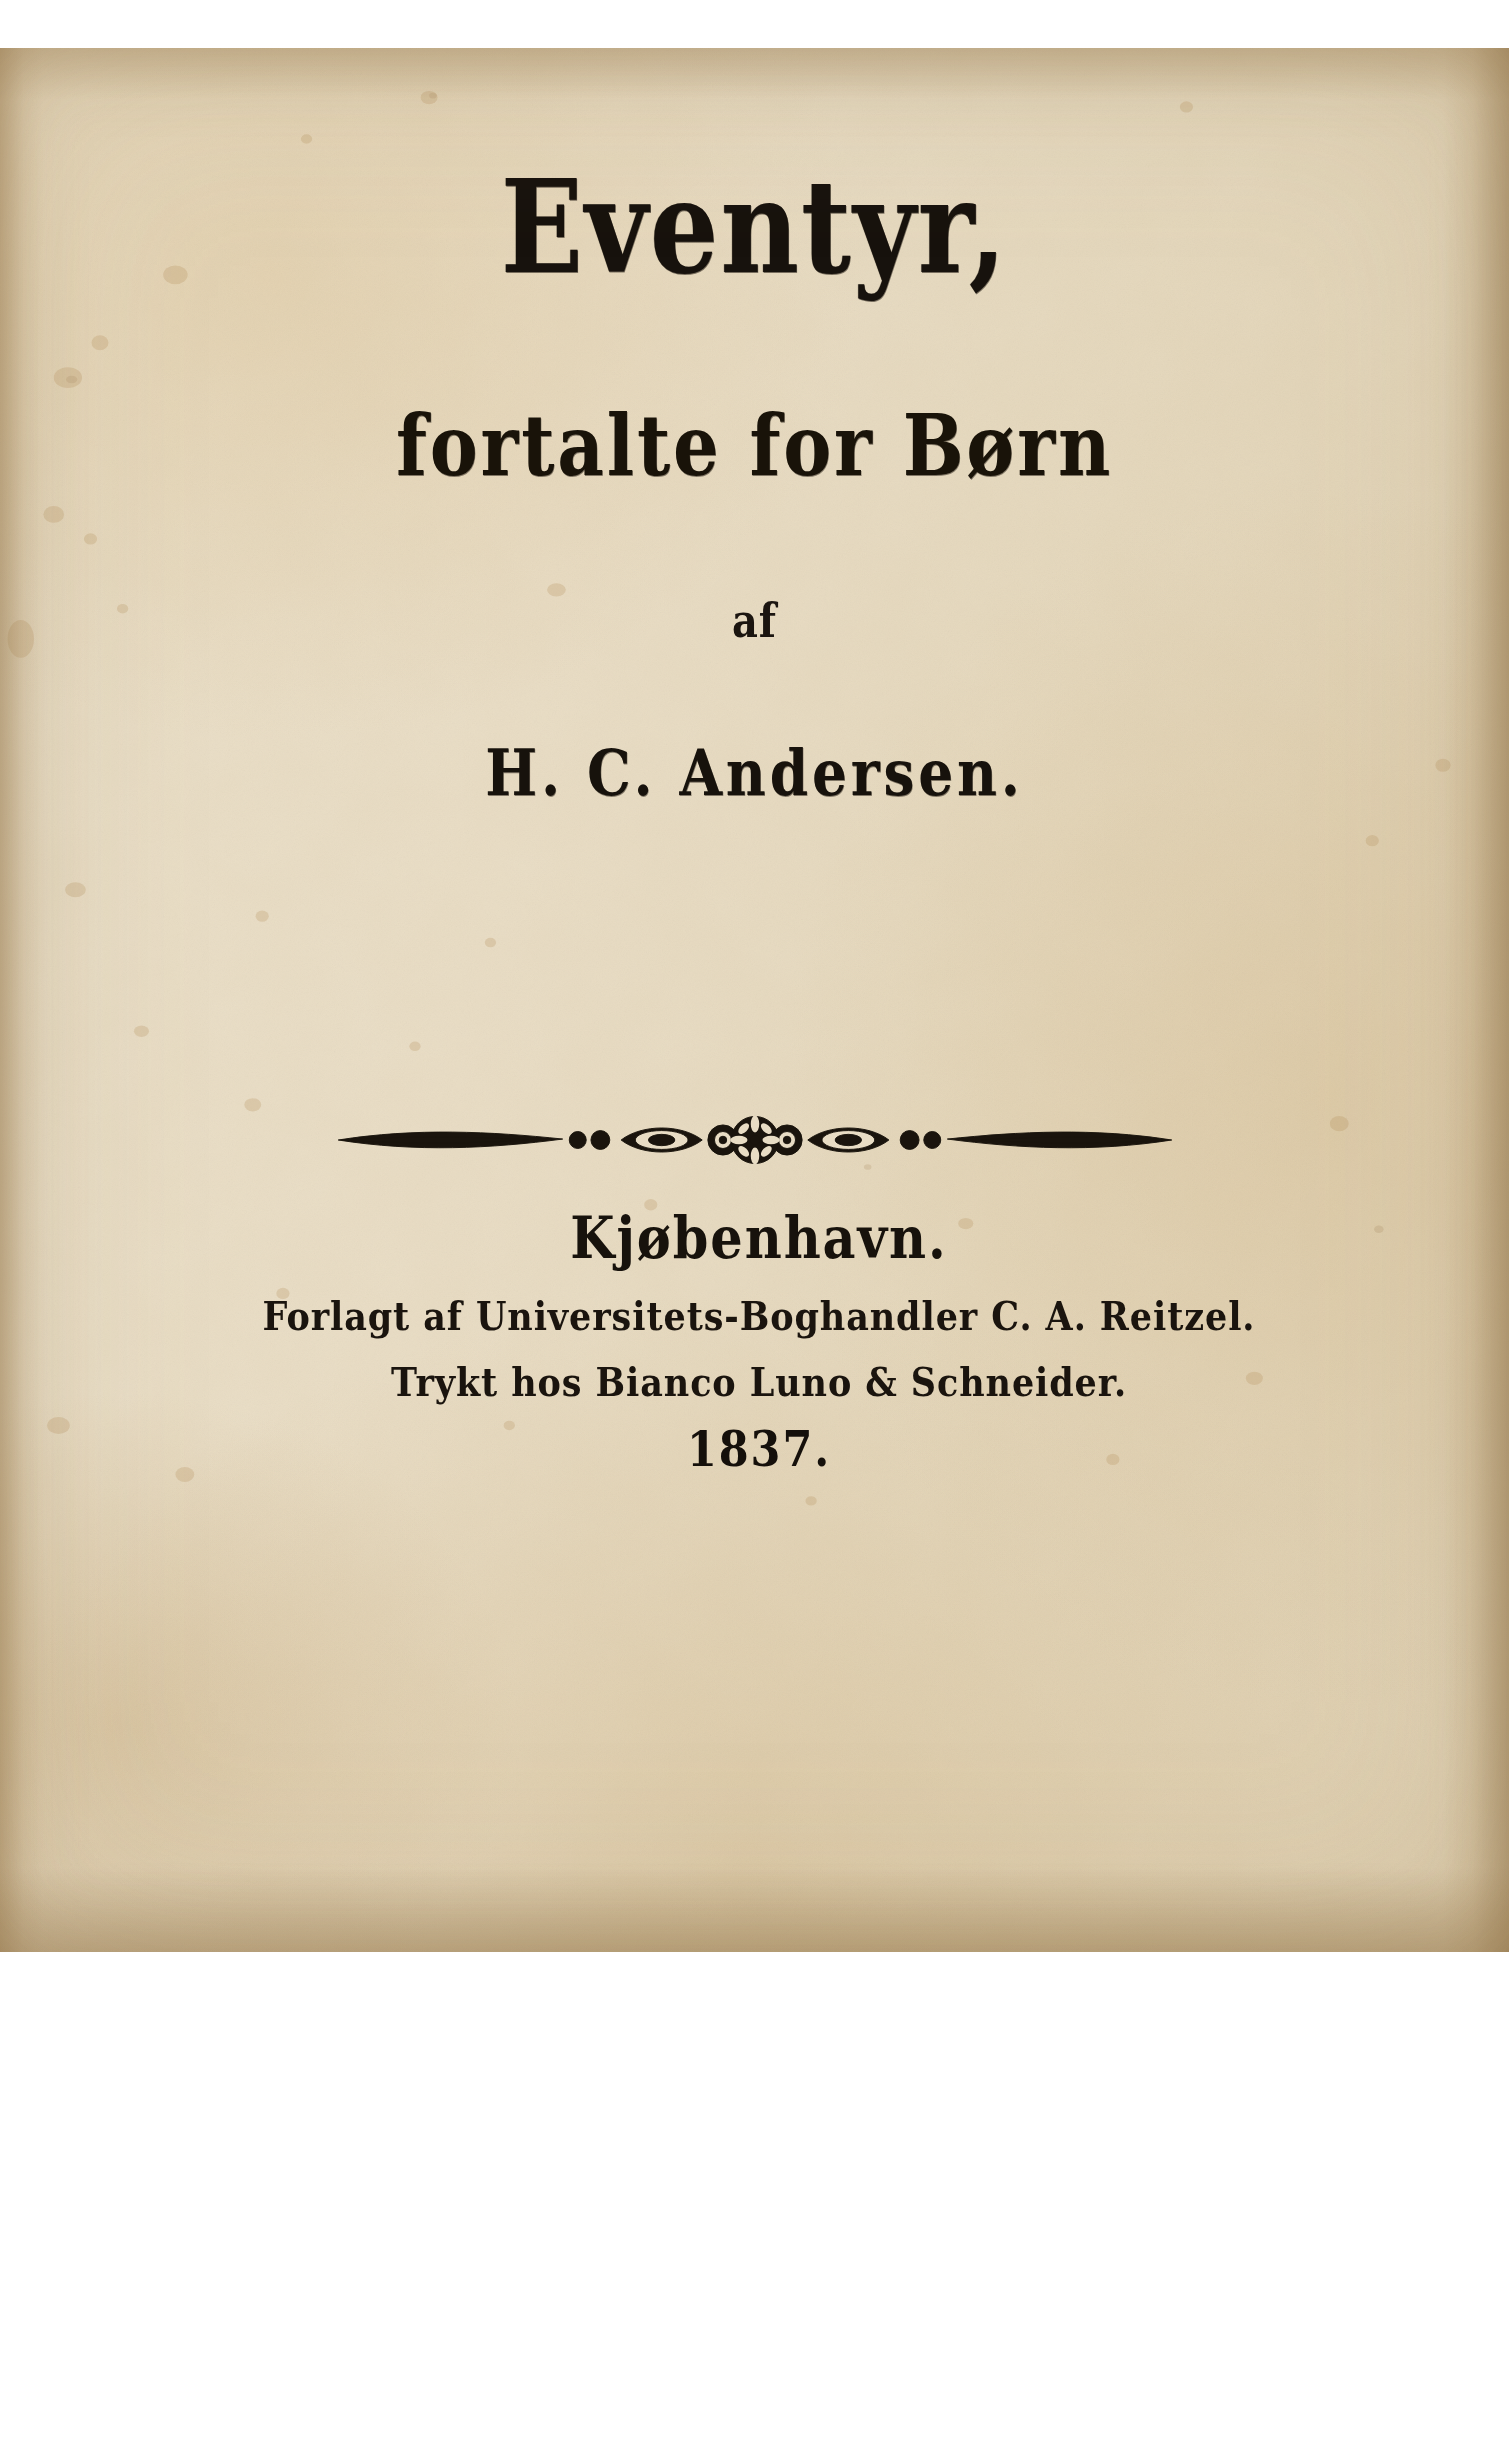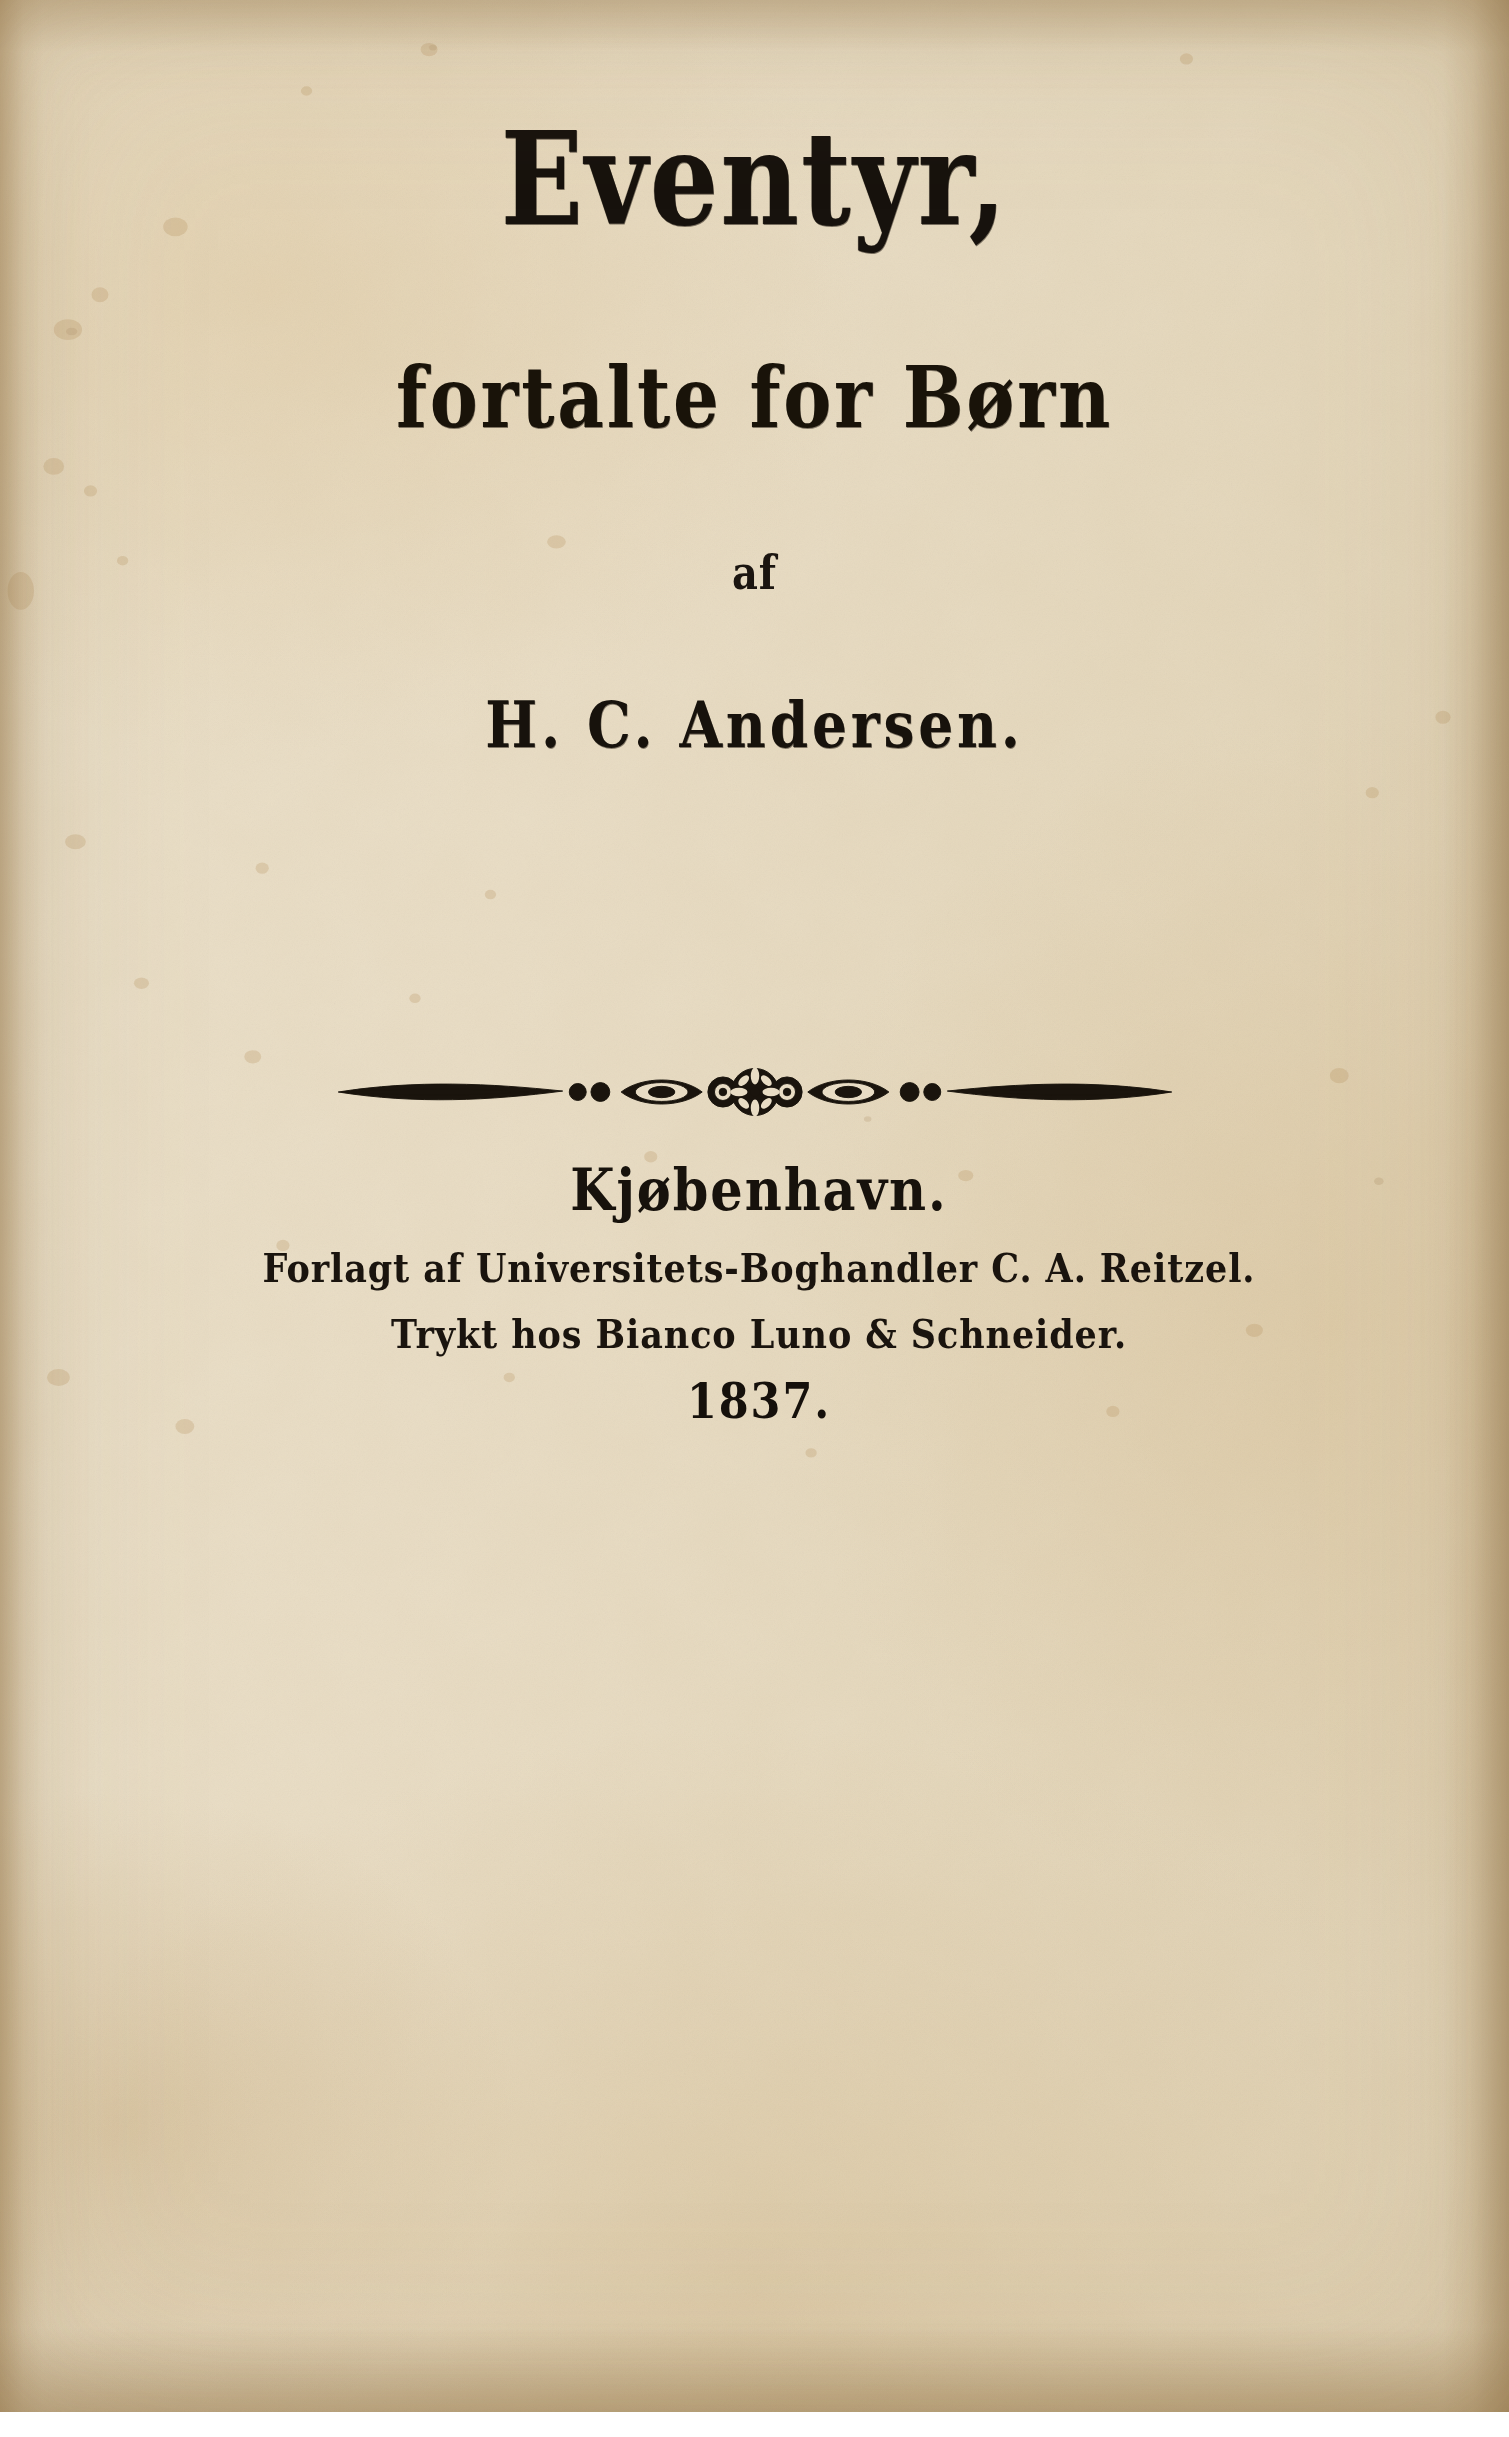--- a/index.html
+++ b/index.html
@@ -9,29 +9,30 @@
   body {
     width: 1509px;
     height: 2438px;
     overflow: hidden;
     font-family: "Liberation Serif", serif;
   }
 
   .page {
     position: relative;
     width: 1509px;
-    height: 2412px;
+    height: 1904px;
     background: #e8dcc4;
     background-image:
       radial-gradient(ellipse 849px 660px at 18% 12%, rgba(222,200,160,0.55) 0%, rgba(222,200,160,0) 70%),
       radial-gradient(ellipse 755px 849px at 88% 55%, rgba(216,193,152,0.50) 0%, rgba(216,193,152,0) 72%),
       radial-gradient(ellipse 1038px 755px at 50% 95%, rgba(209,184,140,0.45) 0%, rgba(209,184,140,0) 75%),
       radial-gradient(ellipse 566px 472px at 8% 88%, rgba(198,170,124,0.45) 0%, rgba(198,170,124,0) 70%),
       linear-gradient(100deg, #eadfc8 0%, #e9ddc5 35%, #e5d8bd 65%, #dfd0b2 100%);
     overflow: hidden;
+    margin-top: 48px;
   }
 
   
   .vignette {
     position: absolute;
     inset: 0;
     pointer-events: none;
     box-shadow:
       inset 0 0 85px rgba(150,120,75,0.30),
       inset 0 0 208px rgba(160,130,85,0.22);

